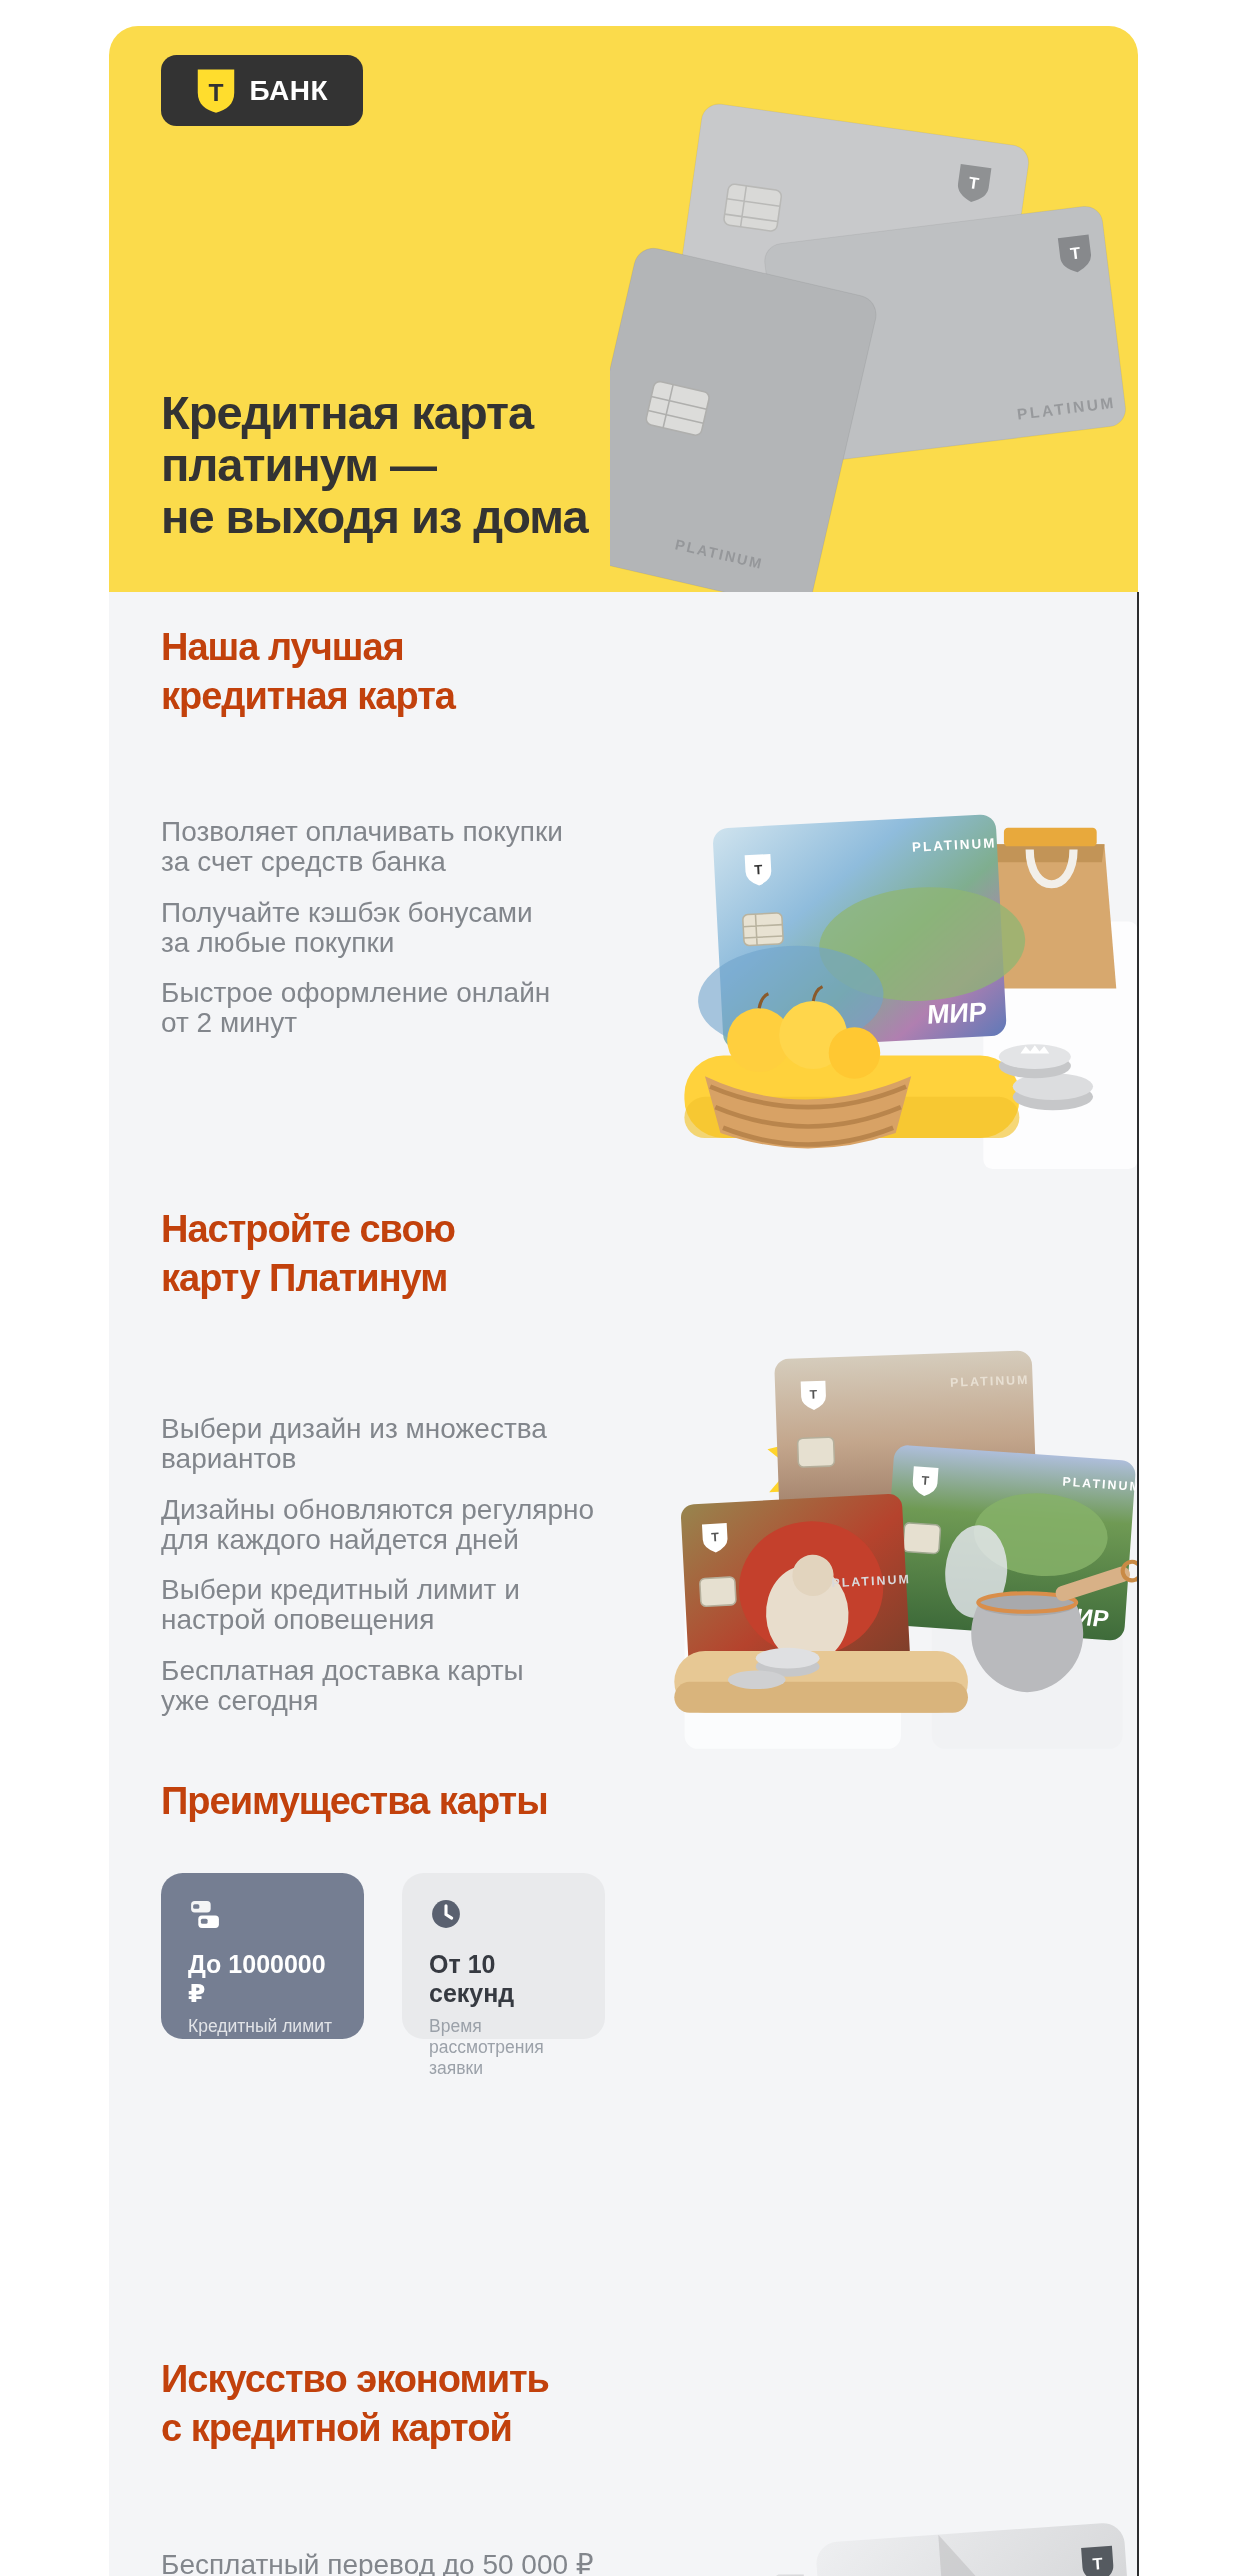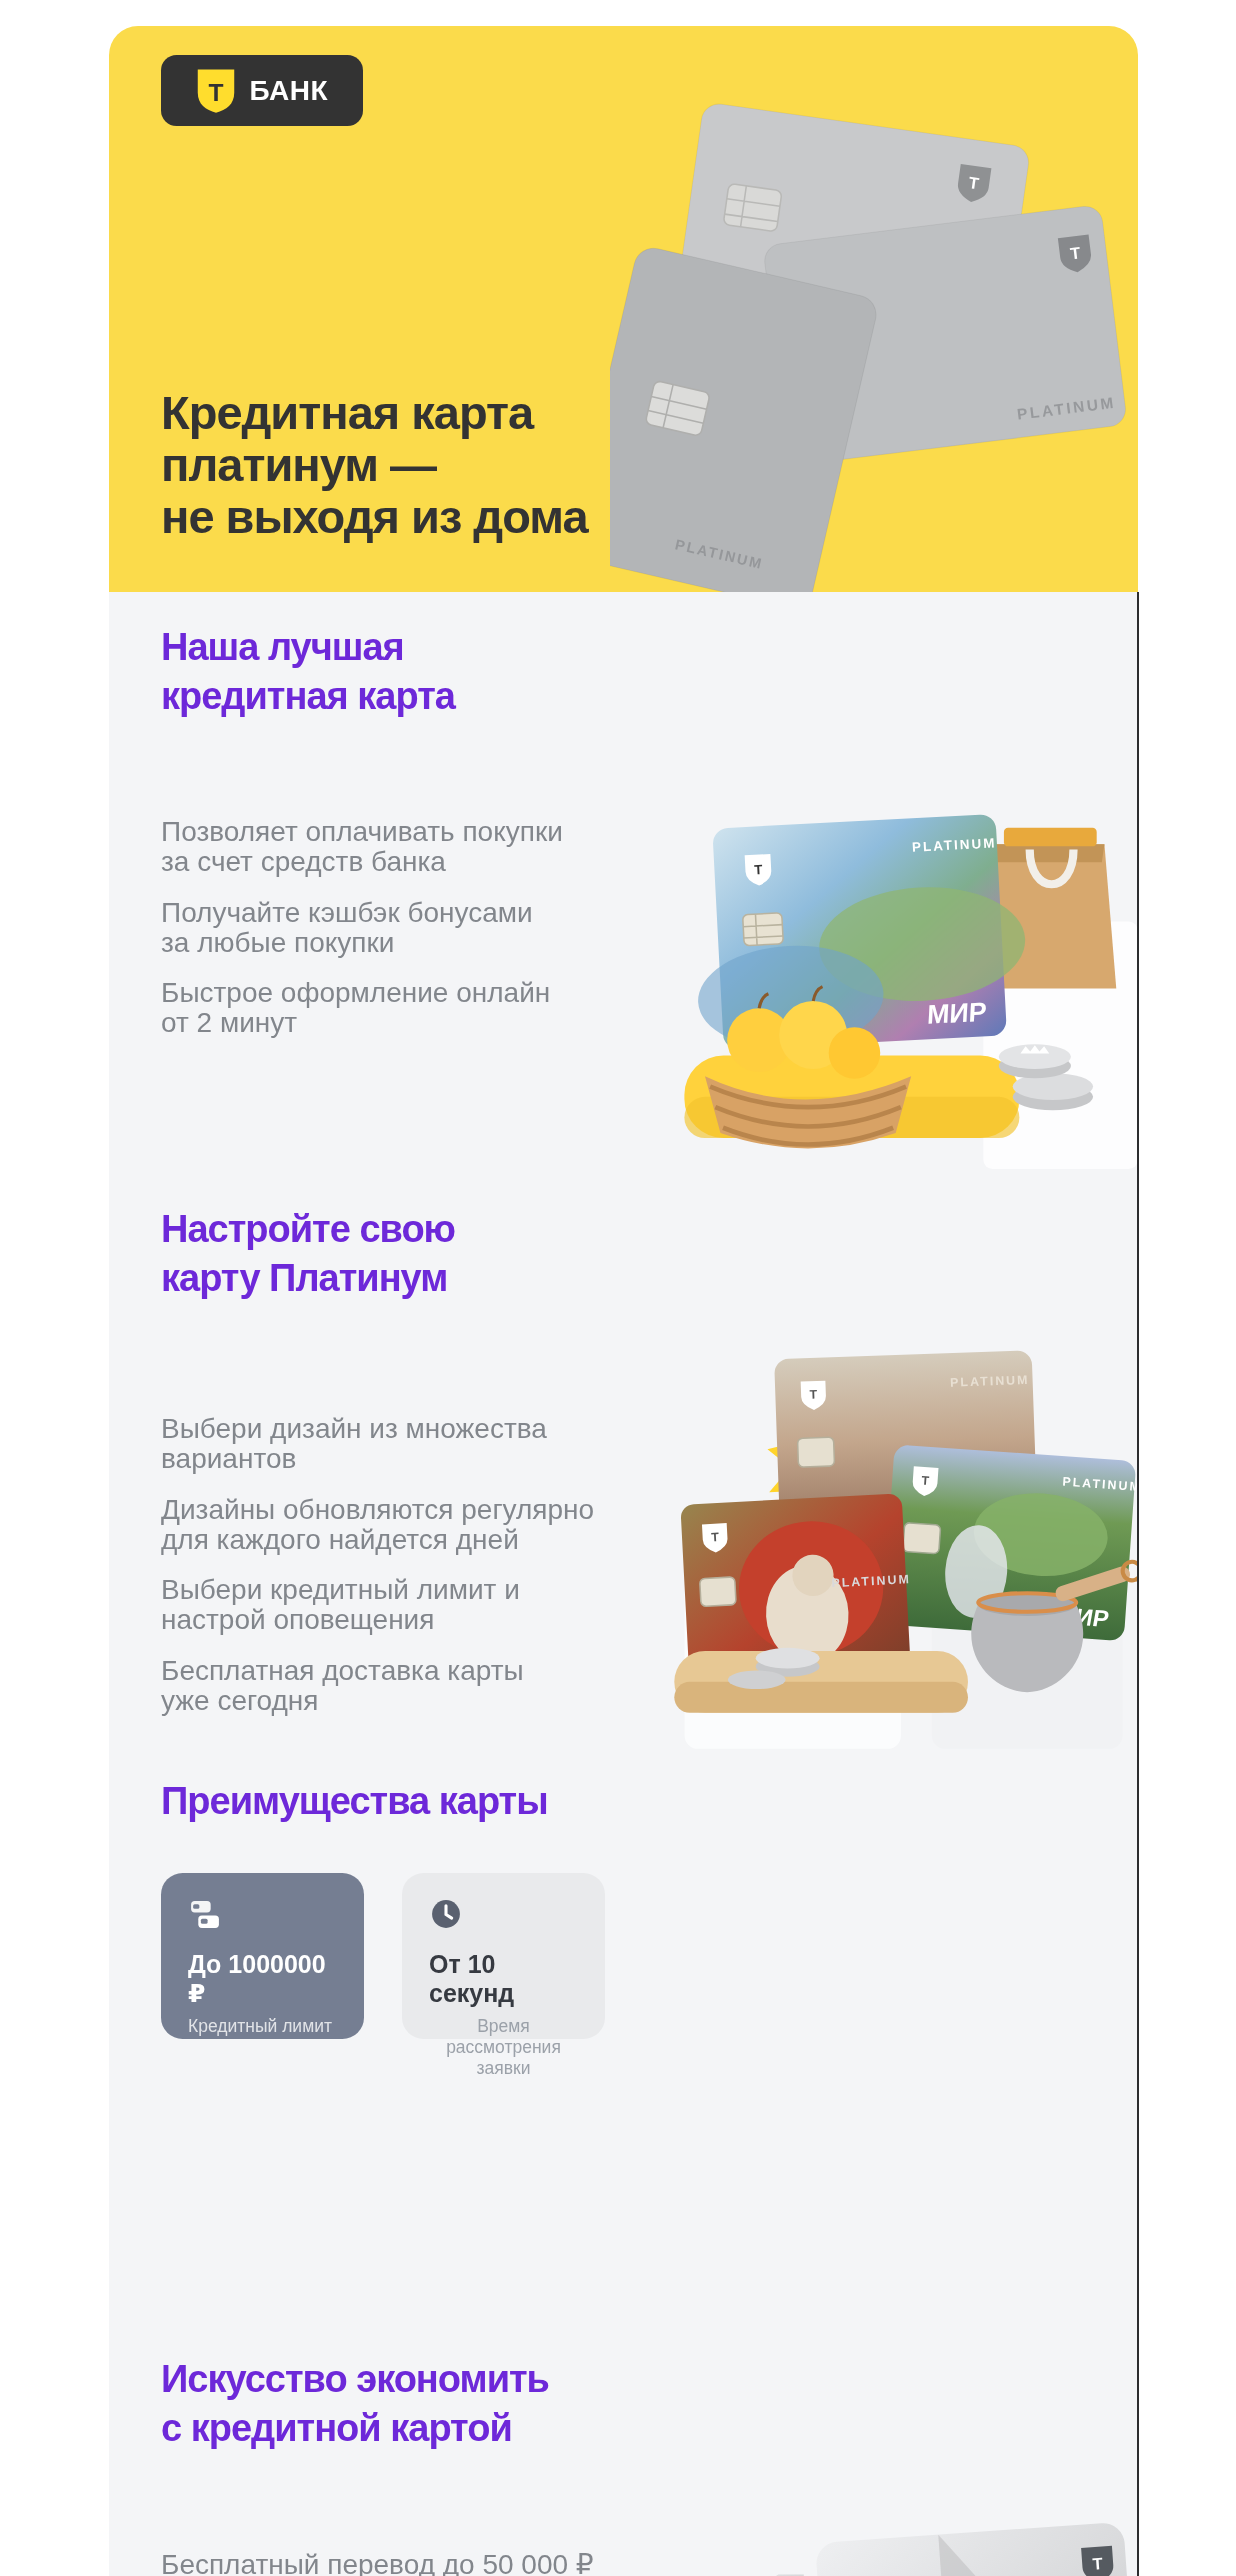--- a/index.html
+++ b/index.html
@@ -13,37 +13,37 @@
   .logo-badge{position:absolute;left:52px;top:29px;width:202px;height:71px;background:#333333;
         border-radius:15.5px;display:flex;align-items:center;justify-content:center;gap:13.4px;}
   .logo-badge .logo-text{color:#ffffff;font-size:28px;font-weight:800;letter-spacing:0.5px;}
   .hero-title{position:absolute;left:52px;top:361px;margin:0;font-size:47px;line-height:52px;
         font-weight:700;letter-spacing:-1px;color:#333333;white-space:pre-line;}
   .hero-cards{position:absolute;right:-3.1px;top:41px;}
 
   
   .body{position:absolute;left:109px;top:592px;width:1029px;height:2892px;background:#F4F5F7;}
   .h2{position:absolute;left:52px;margin:0;font-size:38px;line-height:49px;font-weight:700;
-      letter-spacing:-1px;color:#6d28d9;white-space:pre-line;}
+      letter-spacing:-1px;color:#c2410c;white-space:pre-line;}
   .bullets{position:absolute;left:52px;width:556px;}
   .bullet{font-size:28px;line-height:30px;color:#82868C;white-space:pre-line;margin-bottom:20.6px;}
   .illu{position:absolute;}
 
   
   .bgrid{position:absolute;left:52px;top:1281px;width:926px;display:grid;
          grid-template-columns:1fr 1fr 1fr 1fr;column-gap:38px;row-gap:36px;}
   .bcard{height:166px;border-radius:21.6px;padding:24px 27px;box-sizing:border-box;}
   .bcard.slate{background:#757E92;}
   .bcard.light{background:#E9EAEC;}
   .btitle{font-size:25px;font-weight:700;margin-top:16.5px;}
   .bsub{font-size:17.5px;margin-top:8.2px;}
   .bcard.slate .btitle{color:#ffffff;}
   .bcard.slate .bsub{color:rgba(255,255,255,0.78);}
   .bcard.light .btitle{color:#363A41;}
-  .bcard.light .bsub{color:#9BA1A9;text-align:center;}
+  .bcard.light .bsub{color:#9BA1A9;}
 
   .right-edge{position:absolute;left:1137px;top:592px;width:2.1px;height:3443px;background:#2C2D2F;}
 </style>
 </head>
 <body>
 
 <div class="page">
 
   <div class="hero">
     <div class="logo-badge">

